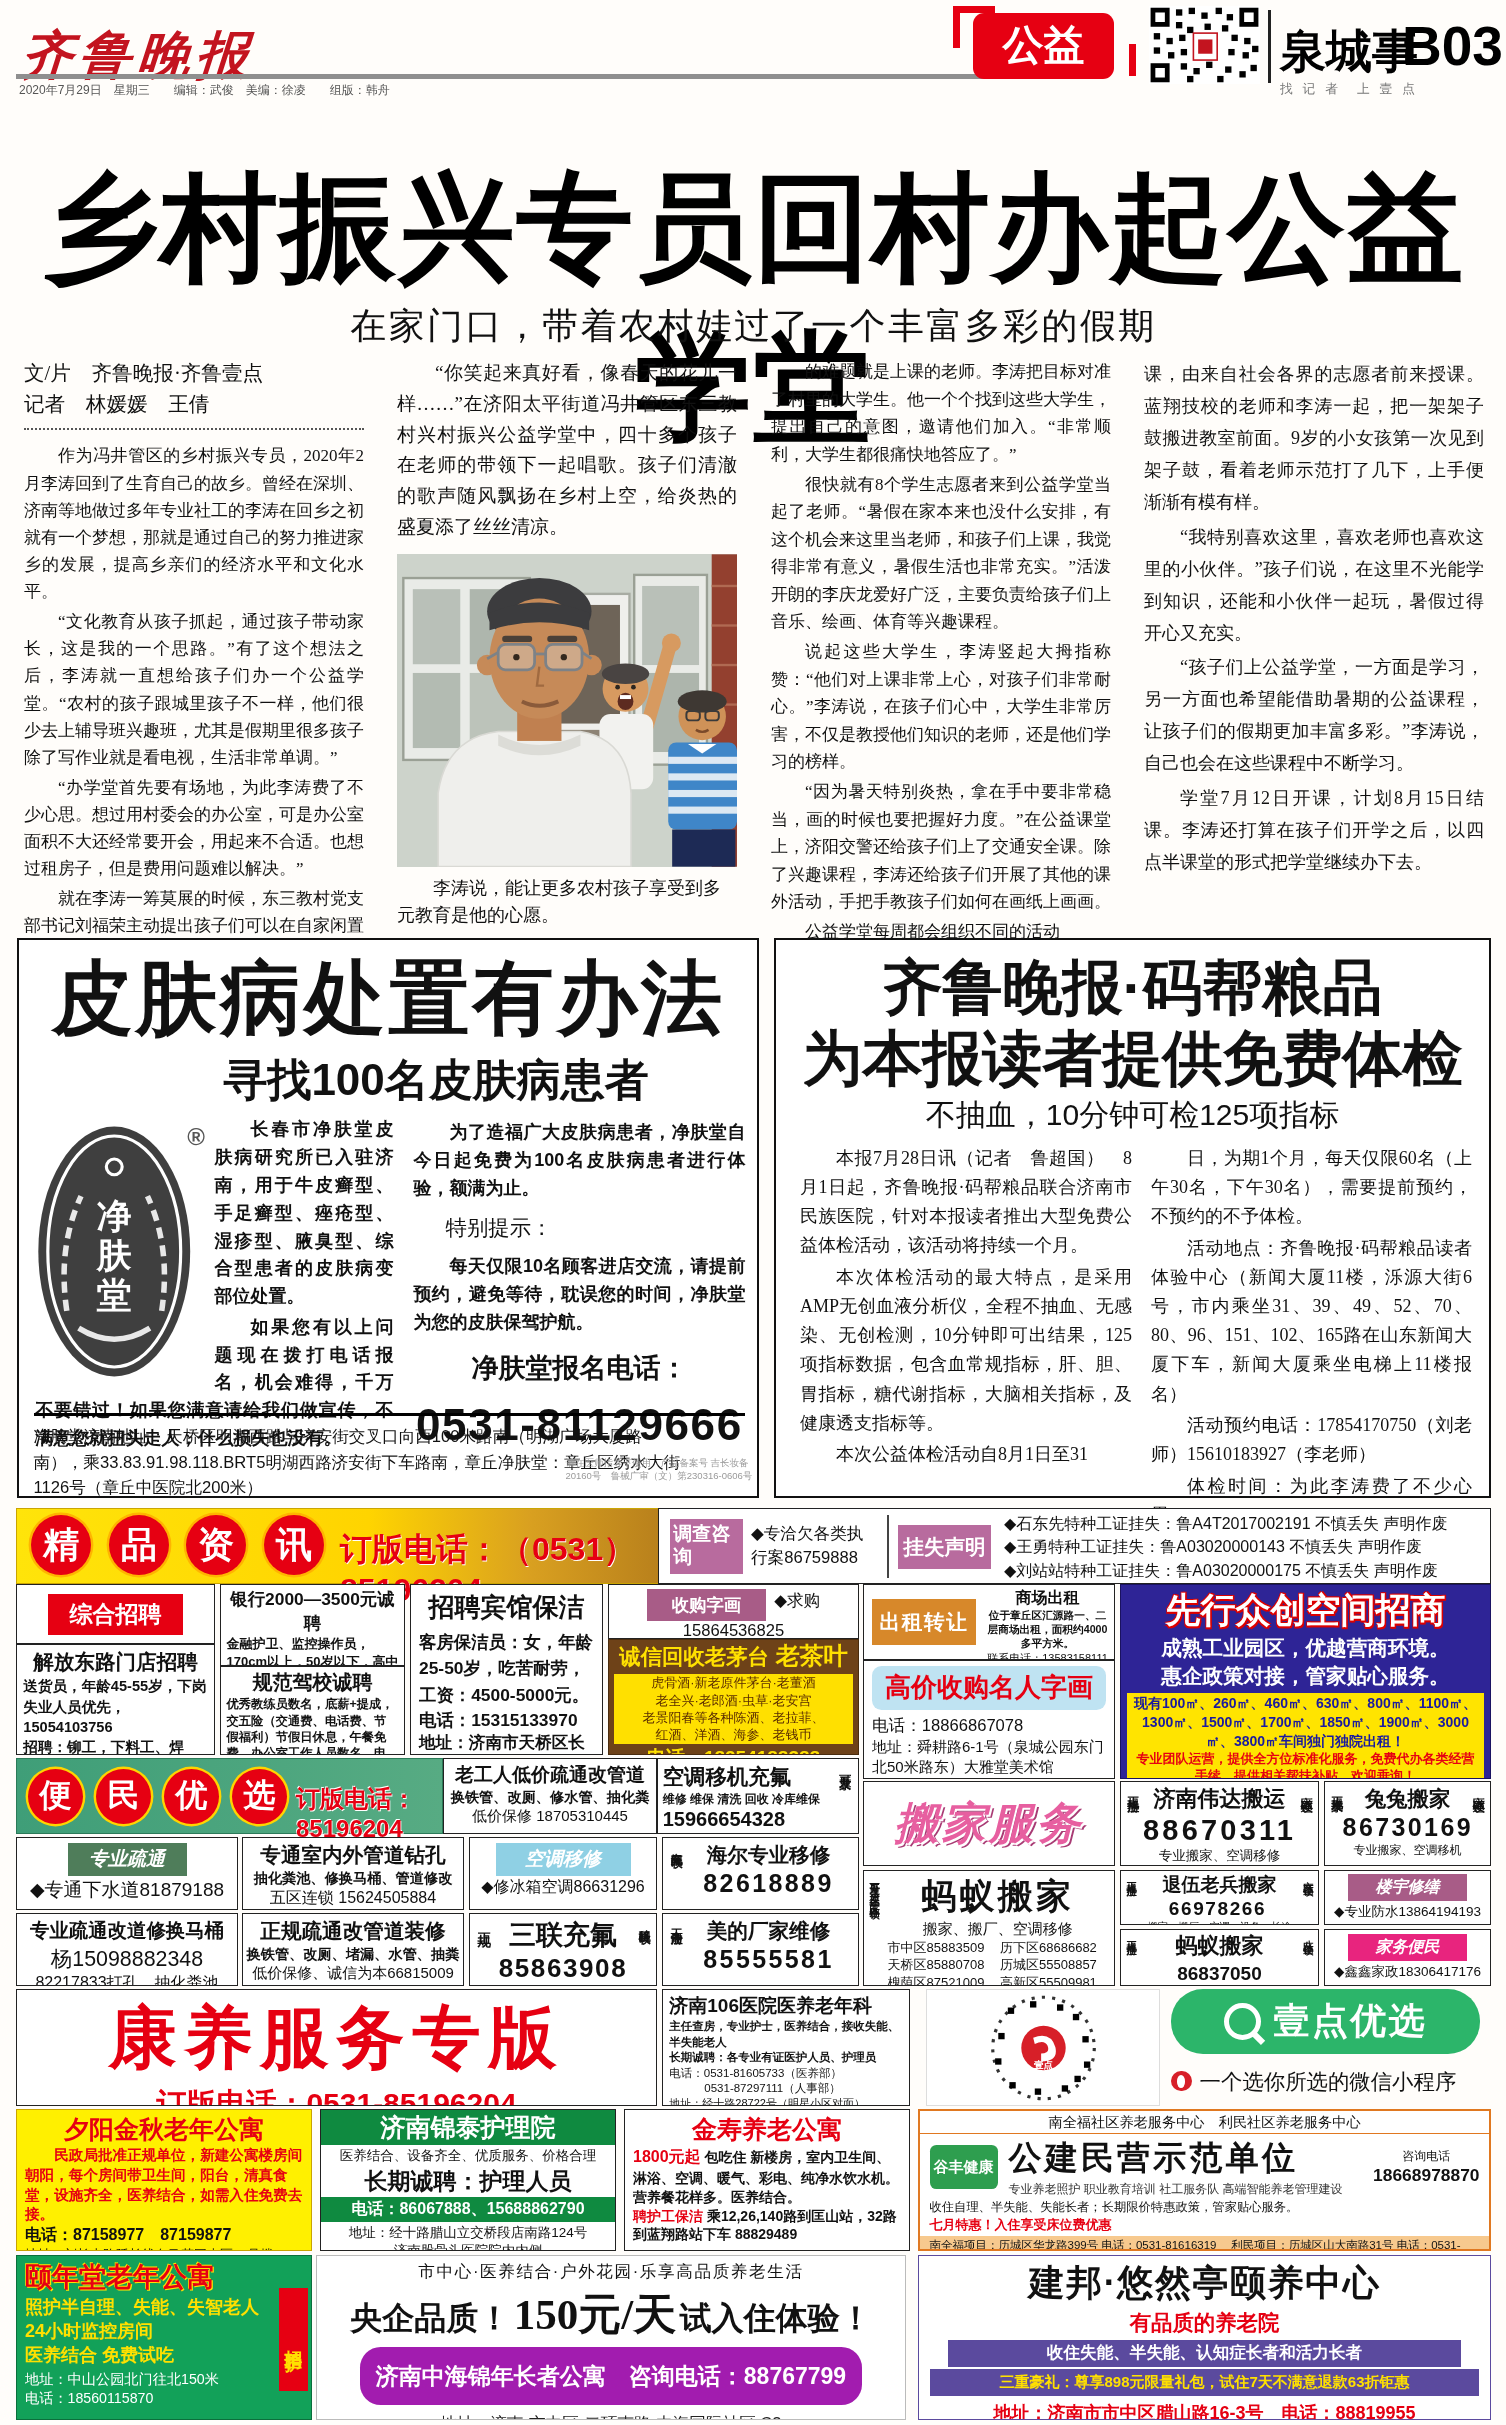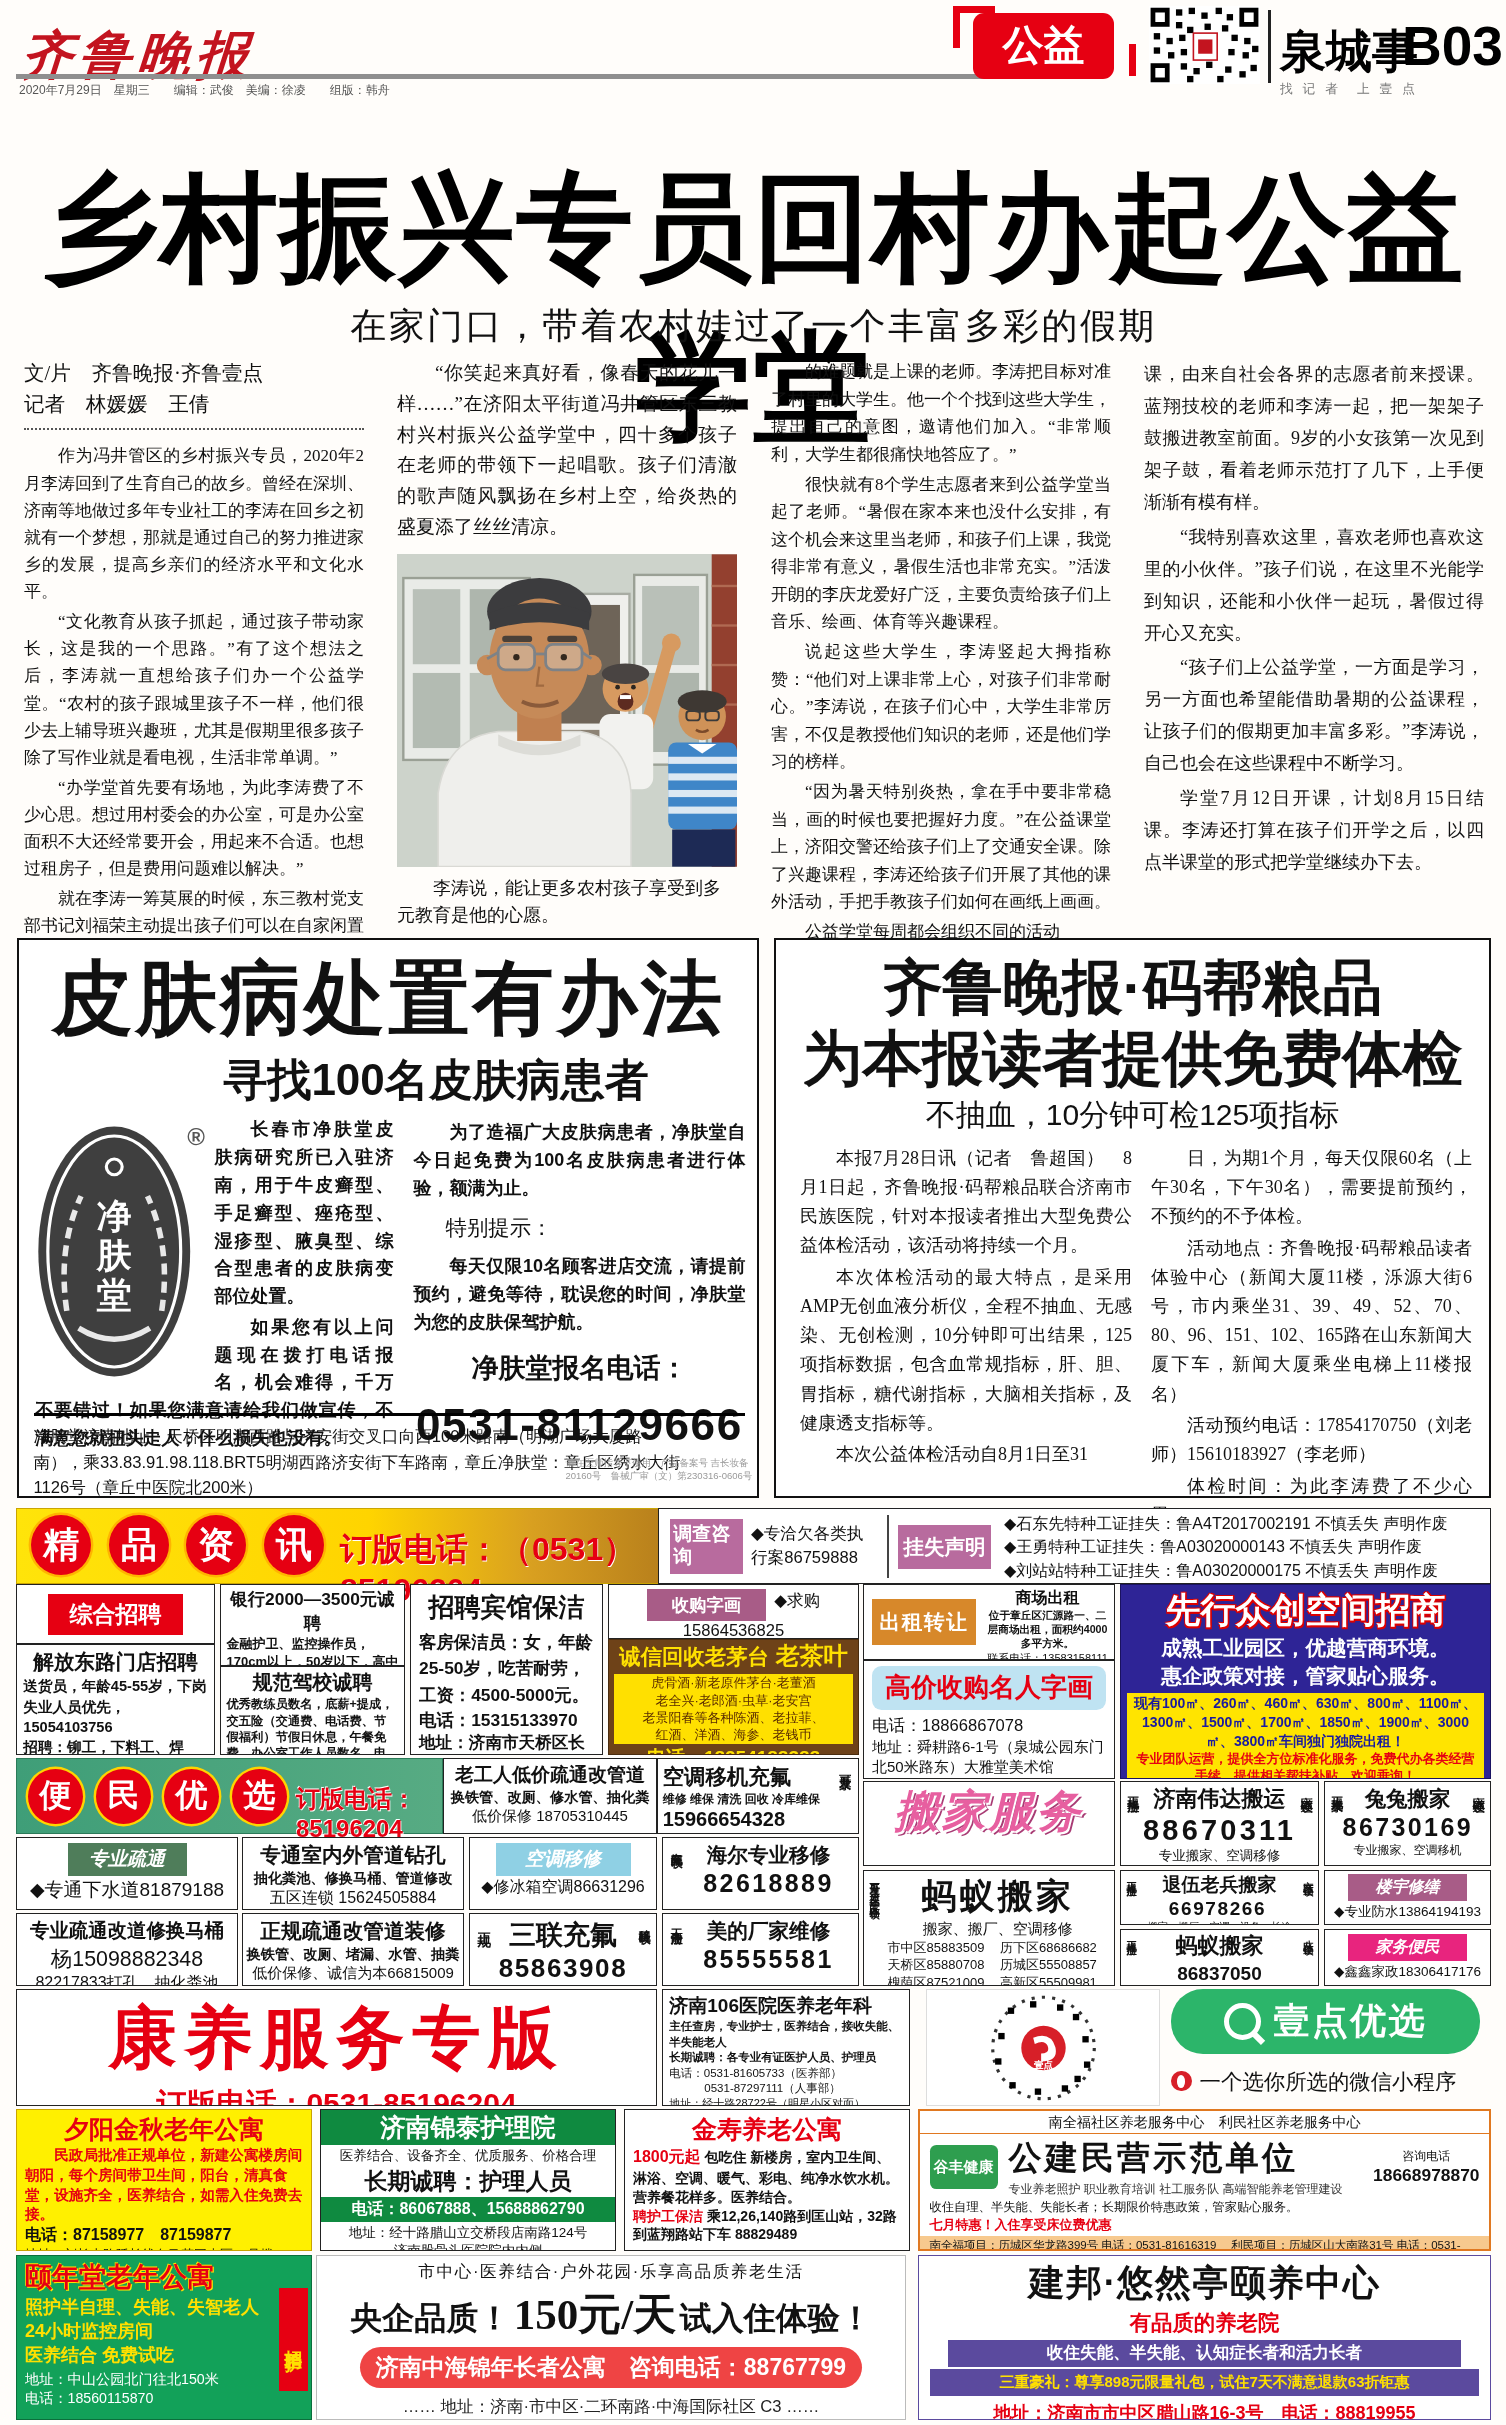--- a/index.html
+++ b/index.html
@@ -365,21 +365,21 @@
     <span class="vert ab" style="right:3.2px;top:4.7px;font-size:12px;font-weight:700;height:63px">移机回收</span>
     <div class="h c" style="font-size:27px;margin:0 19px">三联充氟</div>
     <div class="h c" style="font-size:26px;margin:0 19px;letter-spacing:1.6px">85863908</div>
   </div>
   <div class="ab cell" style="left:662px;top:1913px;width:197px;height:73px;padding:3.2px">
     <span class="vert ab" style="left:4.7px;top:4.7px;font-size:12px;font-weight:700;height:63px">工商注册</span>
     <div class="h c" style="font-size:20.6px;margin-left:16px">美的厂家维修</div>
     <div class="h c" style="font-size:25px;margin-left:16px;letter-spacing:2.4px">85555581</div>
   </div>
 
-  <div class="ab cell c" style="left:863px;top:1781px;width:252px;height:85px;display:flex;align-items:flex-start;justify-content:center">
+  <div class="ab cell c" style="left:863px;top:1781px;width:252px;height:85px;display:flex;align-items:center;justify-content:center">
     <span class="h" style="font-size:44px;font-style:italic;color:#e75fa0;text-shadow:1.6px 1.6px 0 #fff,3.2px 3.2px 0 #a83b74;letter-spacing:3.2px">搬家服务</span>
   </div>
   <div class="ab cell" style="left:1120px;top:1781px;width:199px;height:85px;padding:1.6px">
     <span class="vert ab" style="left:3.2px;top:4.7px;font-size:12px;font-weight:700;height:76px">正规注册</span>
     <span class="vert ab" style="right:3.2px;top:4.7px;font-size:12px;font-weight:700;height:76px">六区连锁</span>
     <div class="h c" style="font-size:22px;margin:0 17.4px">济南伟达搬运</div>
     <div class="h c" style="font-size:29px;margin:0 17.4px;letter-spacing:3.2px">88670311</div>
     <div class="b c" style="font-size:13.5px;margin:0 17.4px">专业搬家、空调移修</div>
   </div>
   <div class="ab cell" style="left:1324px;top:1781px;width:167px;height:85px;padding:1.6px">
@@ -531,21 +531,21 @@
     <div class="b" style="font-size:14.2px;color:#fff;margin-top:3.2px">地址：中山公园北门往北150米</div>
     <div class="b" style="font-size:14.2px;color:#fff">电话：18560115870</div>
   </div>
   <div class="ab" style="left:316px;top:2255px;width:590px;height:165px;background:#fff;border:1.2px solid #bbb;box-sizing:border-box;text-align:center;padding:4.7px 11px;overflow:hidden">
     <div class="b" style="font-size:16.6px;letter-spacing:1.6px">市中心·医养结合·户外花园·乐享高品质养老生活</div>
     <div style="margin:3.2px 0">
       <span class="h serif" style="font-size:32px">央企品质！</span>
       <span class="h serif" style="font-size:43px">150元/天</span>
       <span class="h serif" style="font-size:32px">试入住体验！</span>
     </div>
-    <div class="badge" style="height:41px;background:#ef4444;border-radius:20.6px;font-size:23px;margin:0 32px">济南中海锦年长者公寓　咨询电话：88767799</div>
+    <div class="badge" style="height:58px;background:#a21caf;border-radius:20.6px;font-size:23px;margin:0 32px">济南中海锦年长者公寓　咨询电话：88767799</div>
     <div class="b" style="font-size:16.6px;margin-top:8px;color:#222">…… 地址：济南·市中区·二环南路·中海国际社区 C3 ……</div>
   </div>
   <div class="ab" style="left:918px;top:2255px;width:573px;height:165px;background:#fff;border:1.6px solid #5b4a9e;box-sizing:border-box;text-align:center;padding:3.2px 8px;overflow:hidden">
     <div class="h" style="font-size:36px;letter-spacing:1.6px">建邦·悠然亭颐养中心</div>
     <div class="h red" style="font-size:21.4px">有品质的养老院</div>
     <div class="badge" style="height:27px;background:#5b4a9e;font-size:16.6px;margin:2.4px 20.6px">收住失能、半失能、认知症长者和活力长者</div>
     <div class="badge" style="height:27px;background:#5b4a9e;color:#ffe000;font-size:15px;margin:0 3.2px">三重豪礼：尊享898元限量礼包，试住7天不满意退款63折钜惠</div>
     <div class="h red" style="font-size:18px;margin-top:4.7px">地址：济南市市中区腊山路16-3号　电话：88819955</div>
 
   </div>

